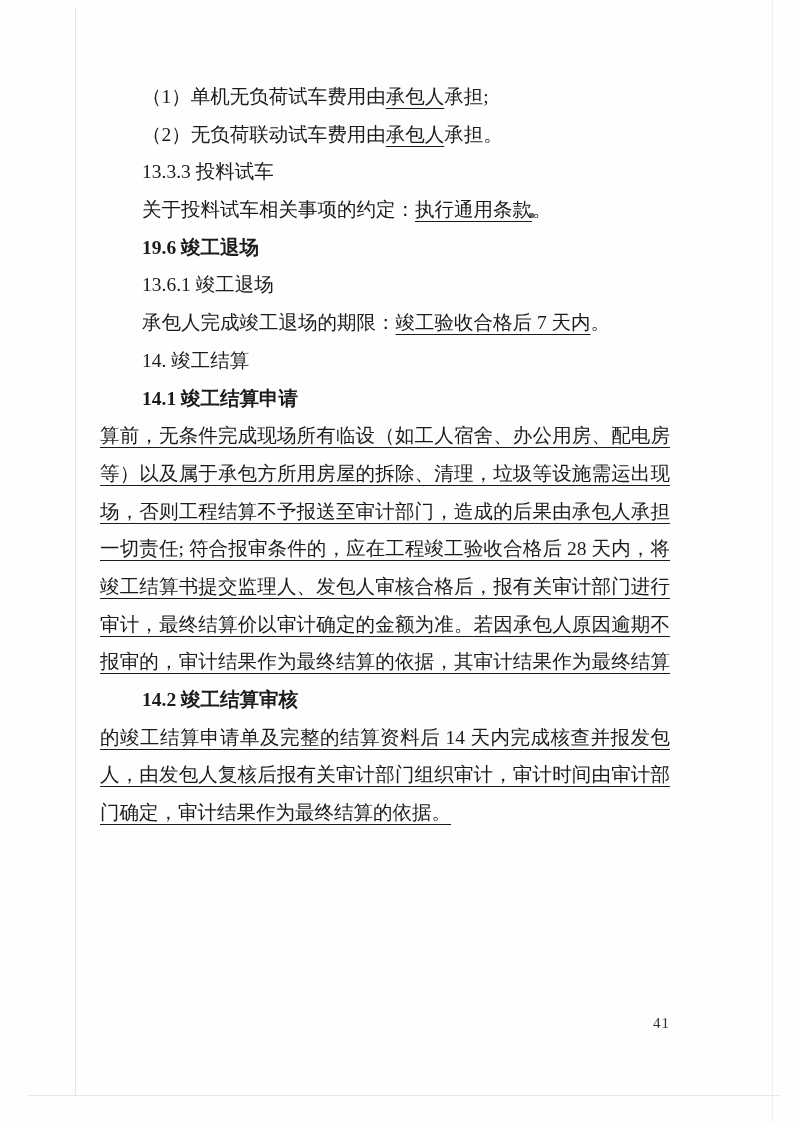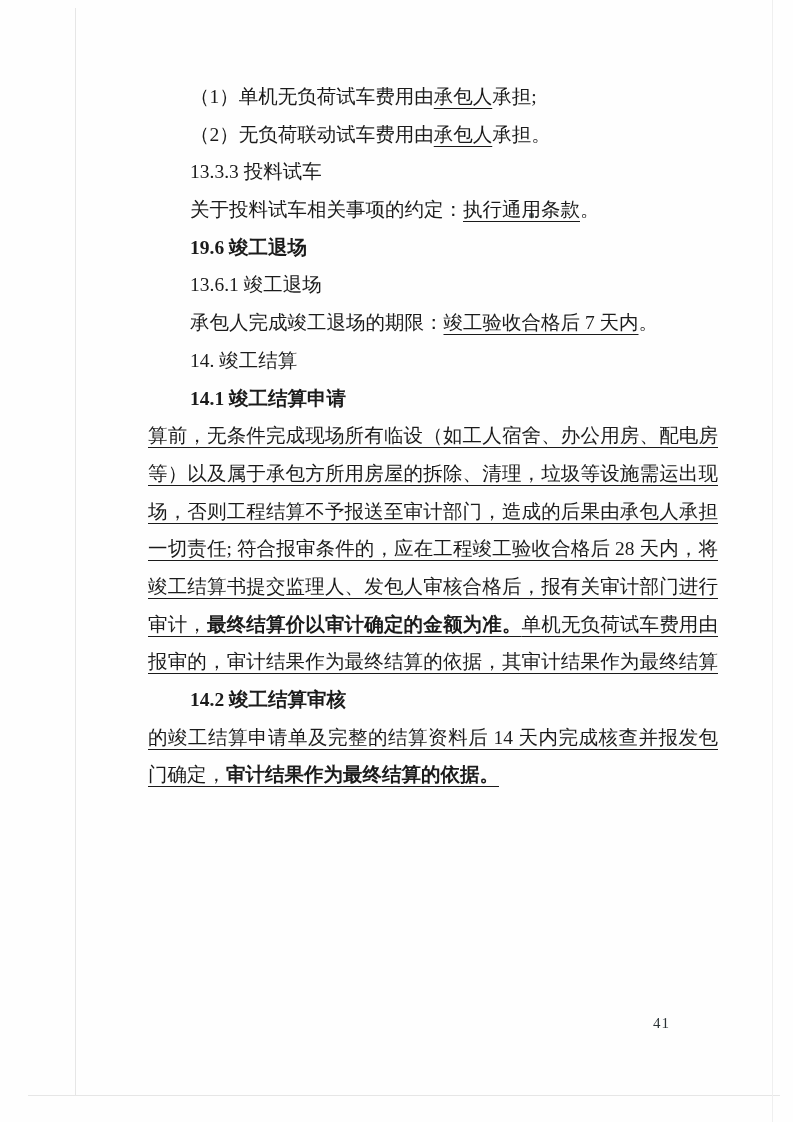--- a/index.html
+++ b/index.html
@@ -11,31 +11,31 @@
   .page{
     position:relative;width:793px;height:1122px;
     background:#fefefe;overflow:hidden;color:#1b1b1b;
   }
   
   .edge-left{position:absolute;left:75px;top:8px;width:1px;height:1087px;background:#e6e6e6;}
   .edge-bottom{position:absolute;left:28px;top:1095px;width:752px;height:1px;background:#e6e6e6;}
   .edge-right{position:absolute;left:772px;top:0;width:1px;height:1122px;background:#efefef;}
   .speck{position:absolute;left:529px;top:213px;width:5px;height:5px;background:#6a6f72;border-radius:1px;}
 
-  .textblock{position:absolute;left:100px;top:78px;width:570px;margin-left:48px;}
+  .textblock{position:absolute;left:100px;top:78px;width:570px;}
   .line{
     height:37.7px;line-height:37.7px;font-size:19.5px;
     letter-spacing:0px;
   }
   .nw{white-space:nowrap;}
   .indent{text-indent:42px;}
   .fill{text-align:justify;text-align-last:justify;}
   .bold{font-weight:700;}
   .u{text-decoration:underline;text-underline-offset:5px;text-decoration-thickness:1px;}
-  .b{font-weight:700;}
+  .b{font-weight:400;}
   .pagenum{
     position:absolute;left:100px;width:570px;top:1015px;
     text-align:right;font-size:15px;letter-spacing:1px;color:#2a3235;
   }
 </style>
 </head>
 <body>
 
 <div class="page">
 
@@ -68,31 +68,32 @@
     <div class="line fill"><span class="u">算前，无条件完成现场所有临设（如工人宿舍、办公用房、配电房</span></div>
 
     <div class="line fill"><span class="u">等）以及属于承包方所用房屋的拆除、清理，垃圾等设施需运出现</span></div>
 
     <div class="line fill"><span class="u">场，否则工程结算不予报送至审计部门，造成的后果由承包人承担</span></div>
 
     <div class="line fill"><span class="u">一切责任; 符合报审条件的，应在工程竣工验收合格后 28 天内，将</span></div>
 
     <div class="line fill"><span class="u">竣工结算书提交监理人、发包人审核合格后，报有关审计部门进行</span></div>
 
-    <div class="line fill"><span class="u">审计，</span><span class="u b">最终结算价以审计确定的金额为准。</span><span class="u">单机无负荷试车费用由</span></div>
+    <div class="line fill"><span class="u">审计，</span><span class="u b">最终结算价以审计确定的金额为准。</span><span class="u">若因承包人原因逾期不</span></div>
 
     <div class="line fill"><span class="u">报审的，审计结果作为最终结算的依据，其审计结果作为最终结算</span></div>
 
 
 
     <div class="line indent nw bold"><span>14.2 竣工结算审核</span></div>
 
 
     <div class="line fill"><span class="u">的竣工结算申请单及完整的结算资料后 14 天内完成核查并报发包</span></div>
 
+    <div class="line fill"><span class="u">人，由发包人复核后报有关审计部门组织审计，审计时间由审计部</span></div>
 
     <div class="line nw"><span class="u">门确定，</span><span class="u b">审计结果作为最终结算的依据。</span></div>
 
   </div>
 
   <div class="pagenum">41</div>
 
 </div>
 
 </body></html>

